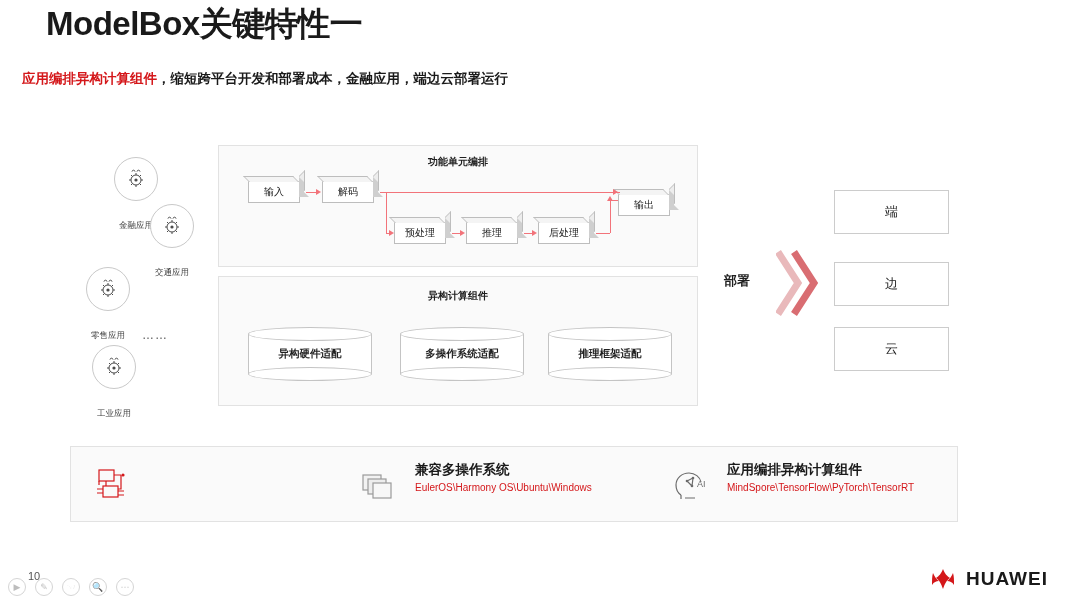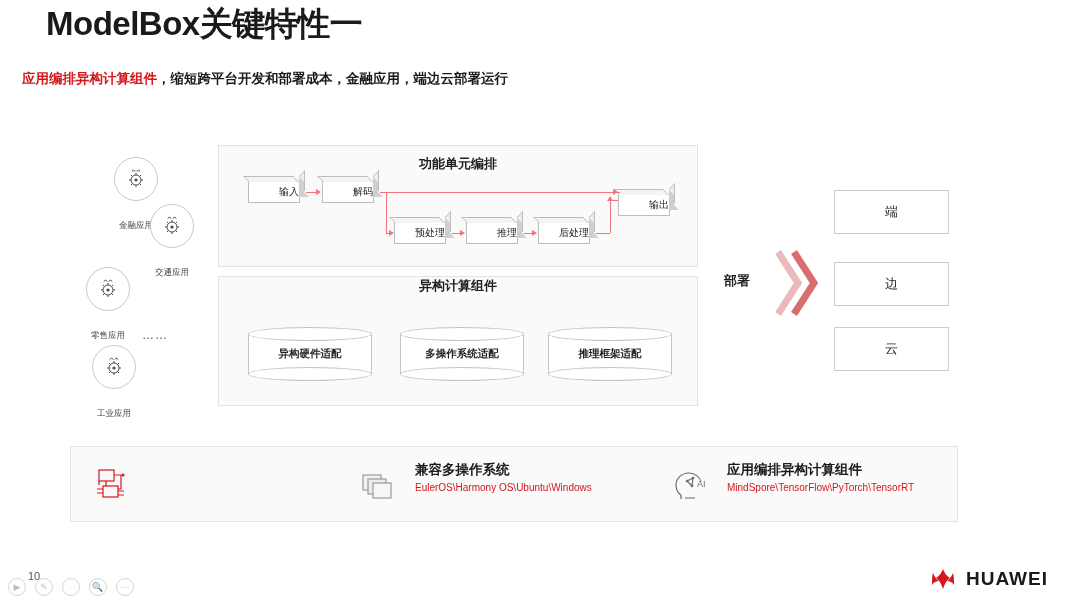--- a/index.html
+++ b/index.html
@@ -37,27 +37,27 @@
   }
   .circle svg { width:24px; height:24px; }
   .app-label { font-size:8.5px; color:#3b3b3b; margin-top:19px; white-space:nowrap; }
   .dots { position:absolute; font-size:12px; color:#555; letter-spacing:1px; }
 
   
   .panel {
     position:absolute; background:#fafafa; border:1px solid #e2e2e2;
   }
   .panel-title {
-    text-align:center; font-size:13px; font-weight:bold; color:#1f1f1f;
+    text-align:center; font-size:10px; font-weight:bold; color:#1f1f1f;
   }
 
   
   .fbox {
     position:absolute; background:#ffffff; border:1px solid #bdbdbd;
-    font-size:10px; color:#222; display:flex; align-items:center; justify-content:flex-end;
+    font-size:10px; color:#222; display:flex; align-items:center; justify-content:center;
   }
   .fbox:after {
     content:""; position:absolute; left:100%; top:-5px;
     border-left:5px solid #cfcfcf; border-bottom:5px solid #cfcfcf;
     border-top:5px solid transparent; border-right:5px solid transparent;
     width:0; height:calc(100% );
     box-sizing:border-box;
   }
   .fbox .side {
     position:absolute; top:-6px; left:100%;
@@ -247,21 +247,21 @@
 
 <div class="ar-h" style="left:524px; top:233px; width:9px;"></div>
 <div class="ar-head-r" style="left:532px; top:229.8px;"></div>
 
 <div class="ar-h" style="left:596px; top:233px; width:14px;"></div>
 <div class="ar-v" style="left:610px; top:200px; height:33px;"></div>
 <div class="ar-head-u" style="left:606.8px; top:196px;"></div>
 <div class="ar-h" style="left:610px; top:200px; width:8px;"></div>
 
 <div class="panel" style="left:218px; top:276px; width:480px; height:130px;">
-  <div class="panel-title" style="margin-top:0;">异构计算组件</div>
+  <div class="panel-title" style="margin-top:12px;">异构计算组件</div>
 </div>
 
 <div class="cyl" style="left:248px; top:327px;">
   <div class="body"></div>
     <div class="cap-bot"></div>
     <div class="cap-top"></div>
   <div class="txt">异构硬件适配</div>
 </div>
 <div class="cyl" style="left:400px; top:327px;">
   <div class="body"></div>

